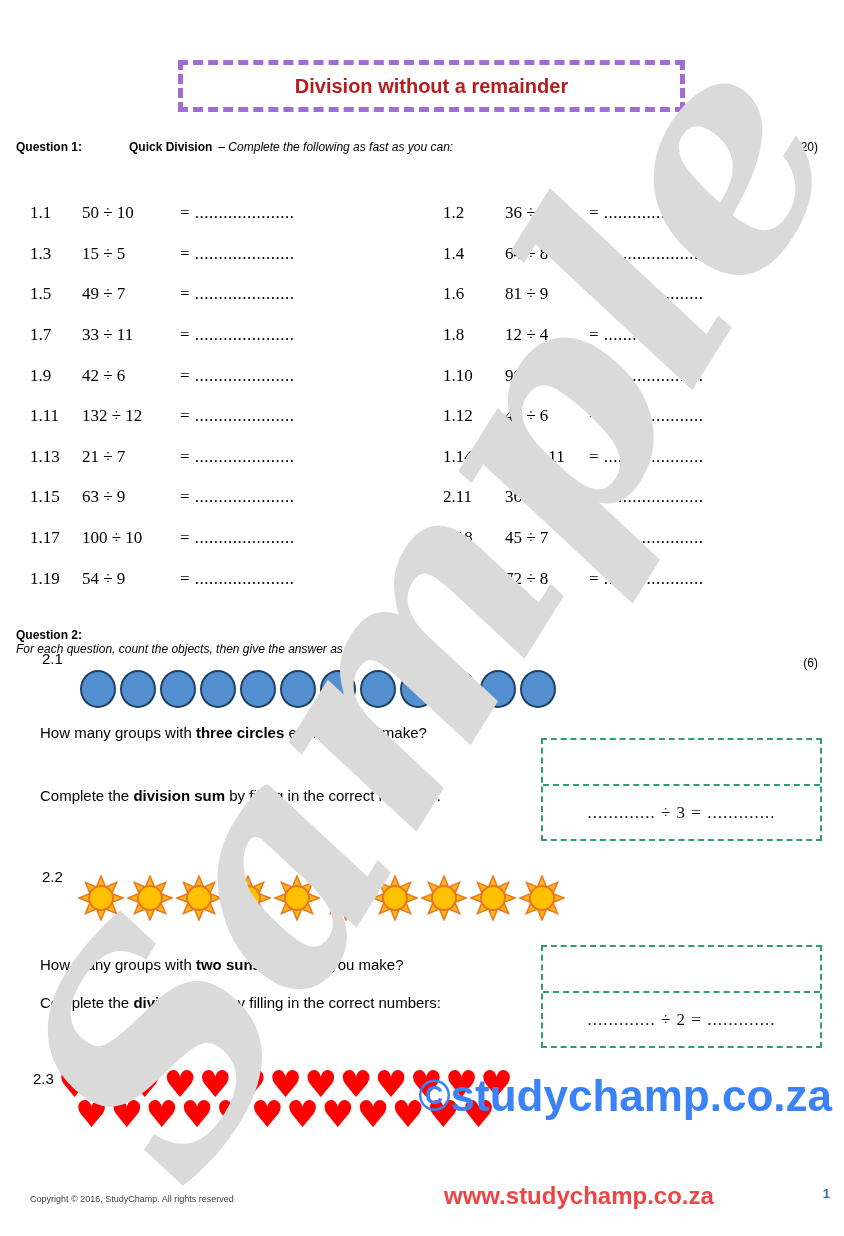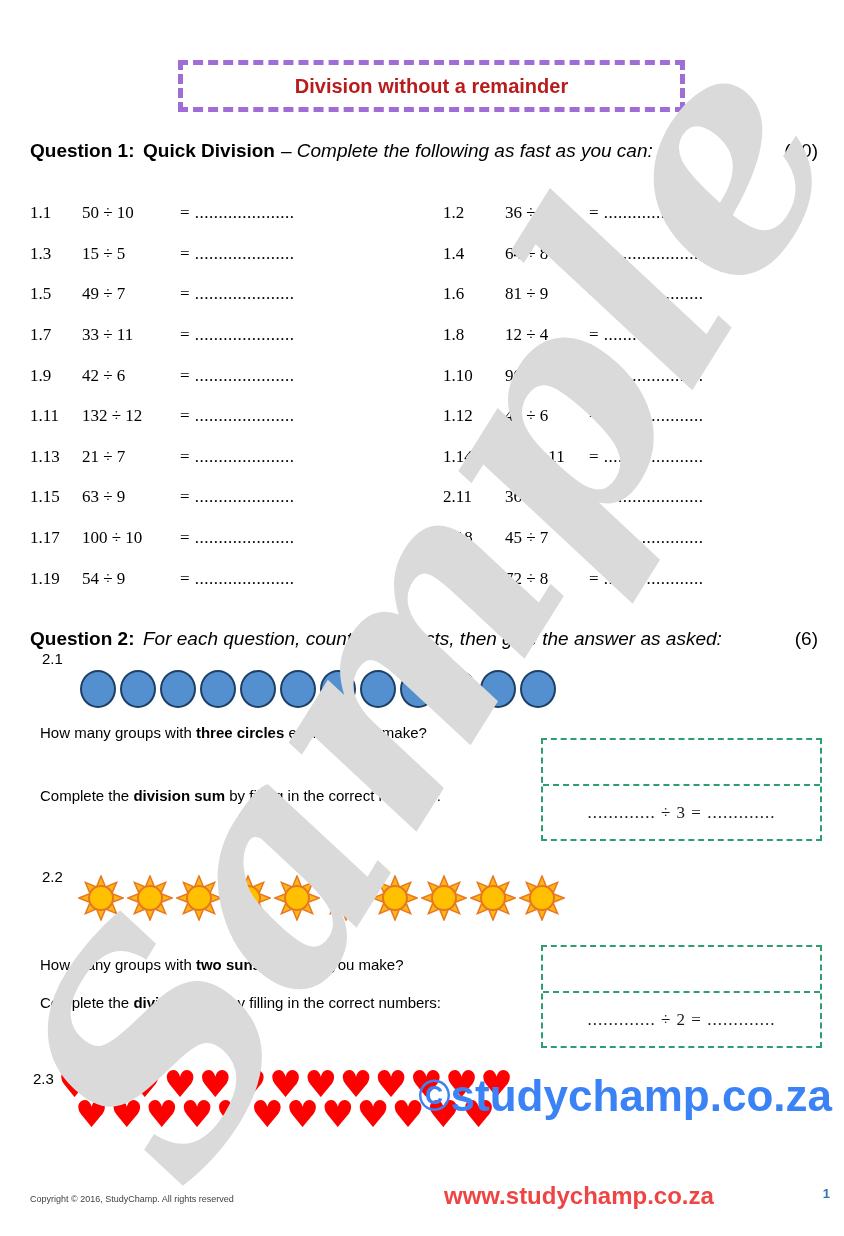--- a/index.html
+++ b/index.html
@@ -12,23 +12,23 @@
   
   .header-row { position:absolute; top:22px; left:32px; right:32px; display:flex; justify-content:space-between; }
   .header-row span { font-size:15px; font-weight:bold; color:#7030A0; }
   
   .title-box {
     position:absolute; top:60px; left:178px; width:507px; height:52px;
     border:5px dashed #A06CD5; display:flex; align-items:center; justify-content:center;
   }
   .title-box h1 { font-size:20px; font-weight:bold; color:#b91c1c; }
   
-  .q-header { position:absolute; left:30px; right:26px; display:flex; align-items:baseline; font-size:19px; }
+  .q-header { position:absolute; left:16px; right:26px; display:flex; align-items:baseline; font-size:12px; }
   .q-header.q1 { top:140px; }
-  .q-header.q2 { top:628px; }
+  .q-header.q2 { top:628px;flex-direction:column; }
   .q-label { font-weight:bold; width:113px; flex:0 0 auto; }
   .q-topic { font-weight:bold; }
   .q-instr { font-style:italic; margin-left:6px; }
   .q-marks { margin-left:auto; }
   
   .q1-grid { position:absolute; top:193px; left:30px; right:14px; display:flex; }
   .qcol { display:flex; flex-direction:column; }
   .qcol.left { width:413px; flex:0 0 auto; }
   .qcol.right { flex:1; }
   .qrow { display:flex; align-items:center; height:40.6px; font-family:"Liberation Serif", serif; font-size:17px; }

